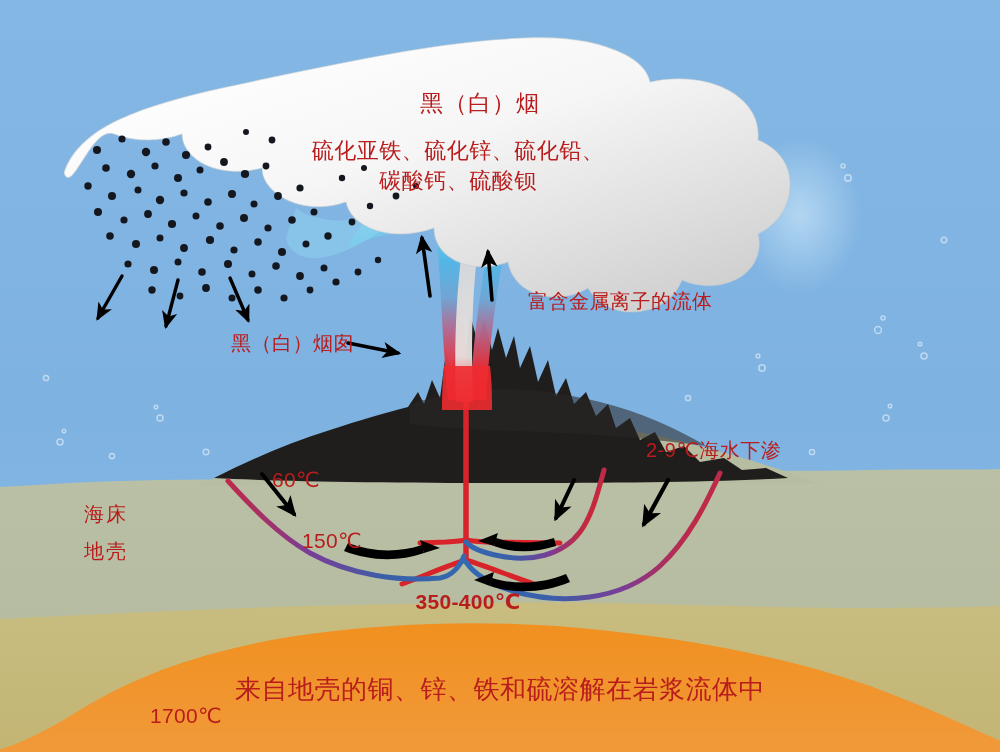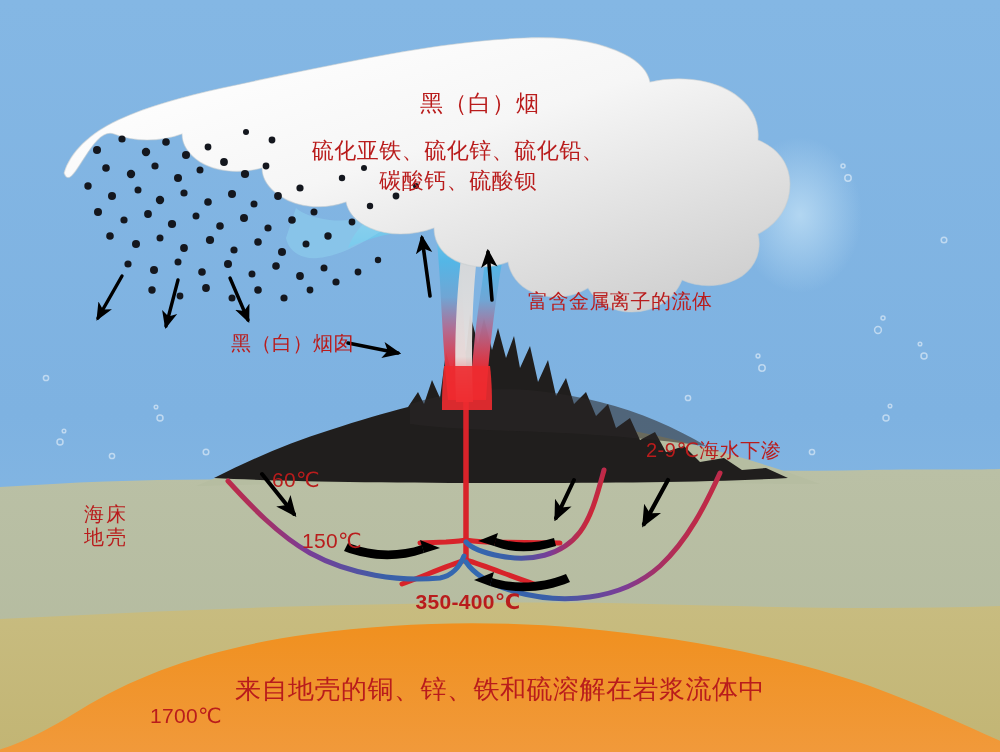--- a/index.html
+++ b/index.html
@@ -412,21 +412,21 @@
   <div class="lbl plume-minerals center" style="left:458px; top:136px;">硫化亚铁、硫化锌、硫化铅、</div>
 
   <div class="lbl callout" style="left:231px; top:330px;">黑（白）烟囱</div>
 
   <div class="lbl callout" style="left:528px; top:288px;">富含金属离子的流体</div>
 
   <div class="lbl callout" style="left:646px; top:437px;">2-9℃海水下渗</div>
 
   <div class="lbl layer-name" style="left:84px; top:457px;margin-top:44px;">海床</div>
 
-  <div class="lbl layer-name" style="left:84px; top:524px;">地壳</div>
+  <div class="lbl layer-name" style="left:84px; top:538px;">地壳</div>
 
   <div class="lbl temp" style="left:272px; top:466px;">60℃</div>
 
   <div class="lbl temp" style="left:302px; top:527px;">150℃</div>
 
   <div class="lbl temp center" style="left:468px; top:588px;font-weight:bold;">350-400℃</div>
 
   <div class="lbl temp" style="left:150px; top:702px;">1700℃</div>
 
   <div class="lbl magma-text center" style="left:500px; top:672px;">来自地壳的铜、锌、铁和硫溶解在岩浆流体中</div>

